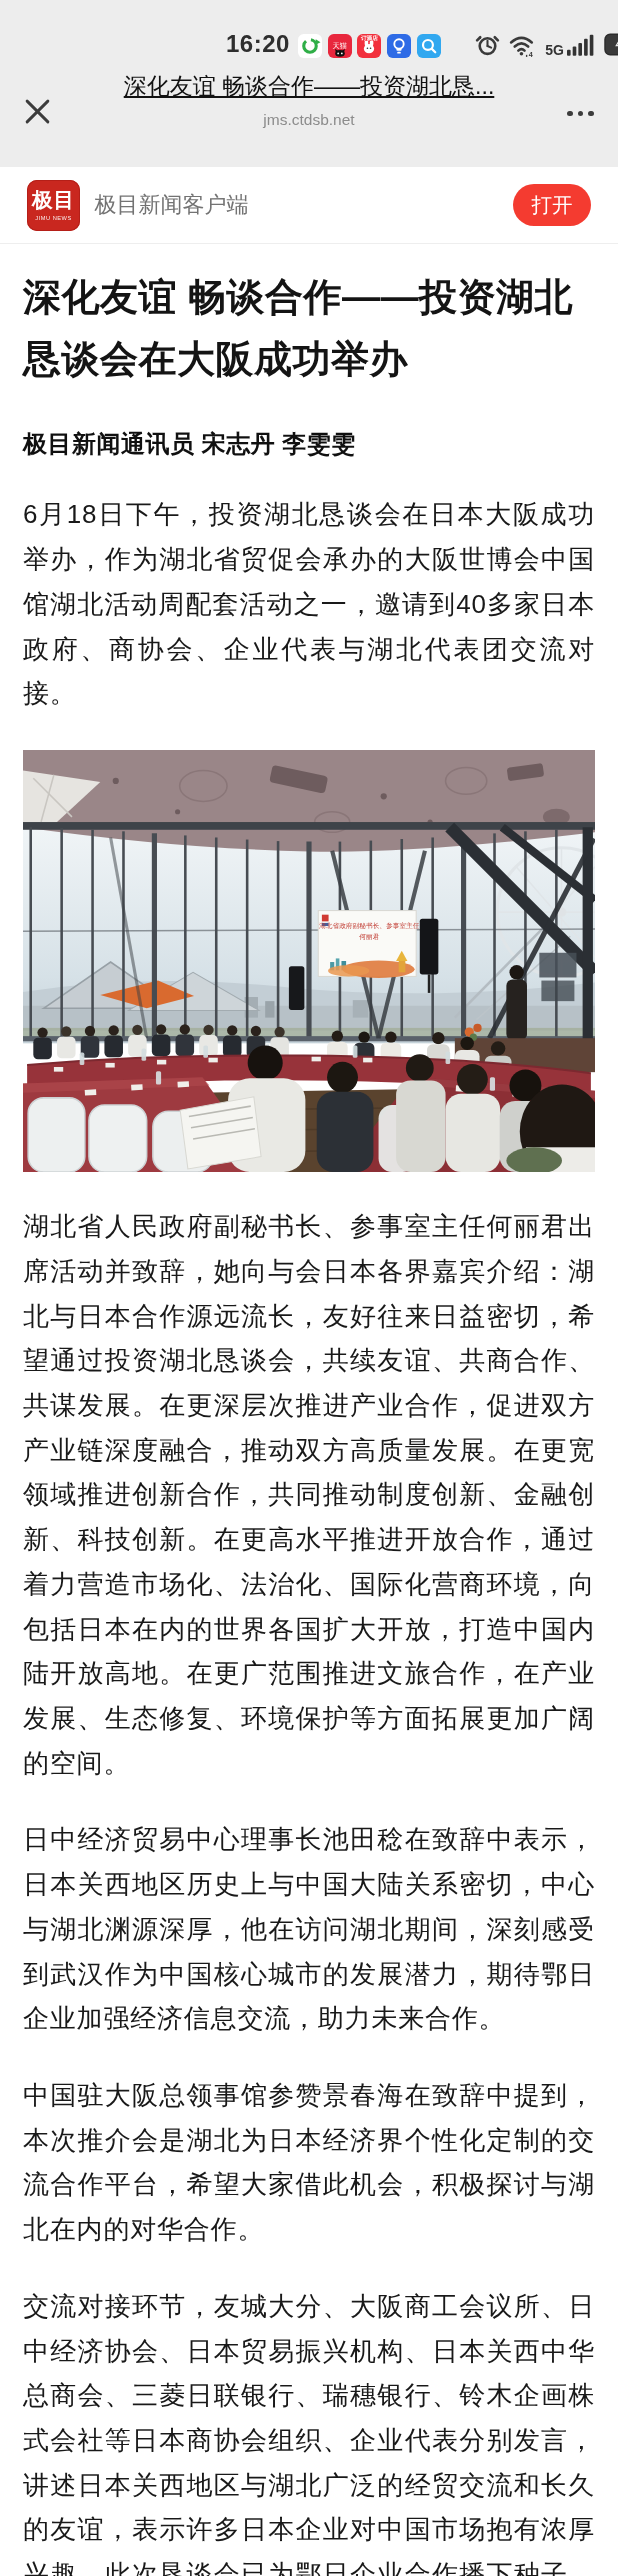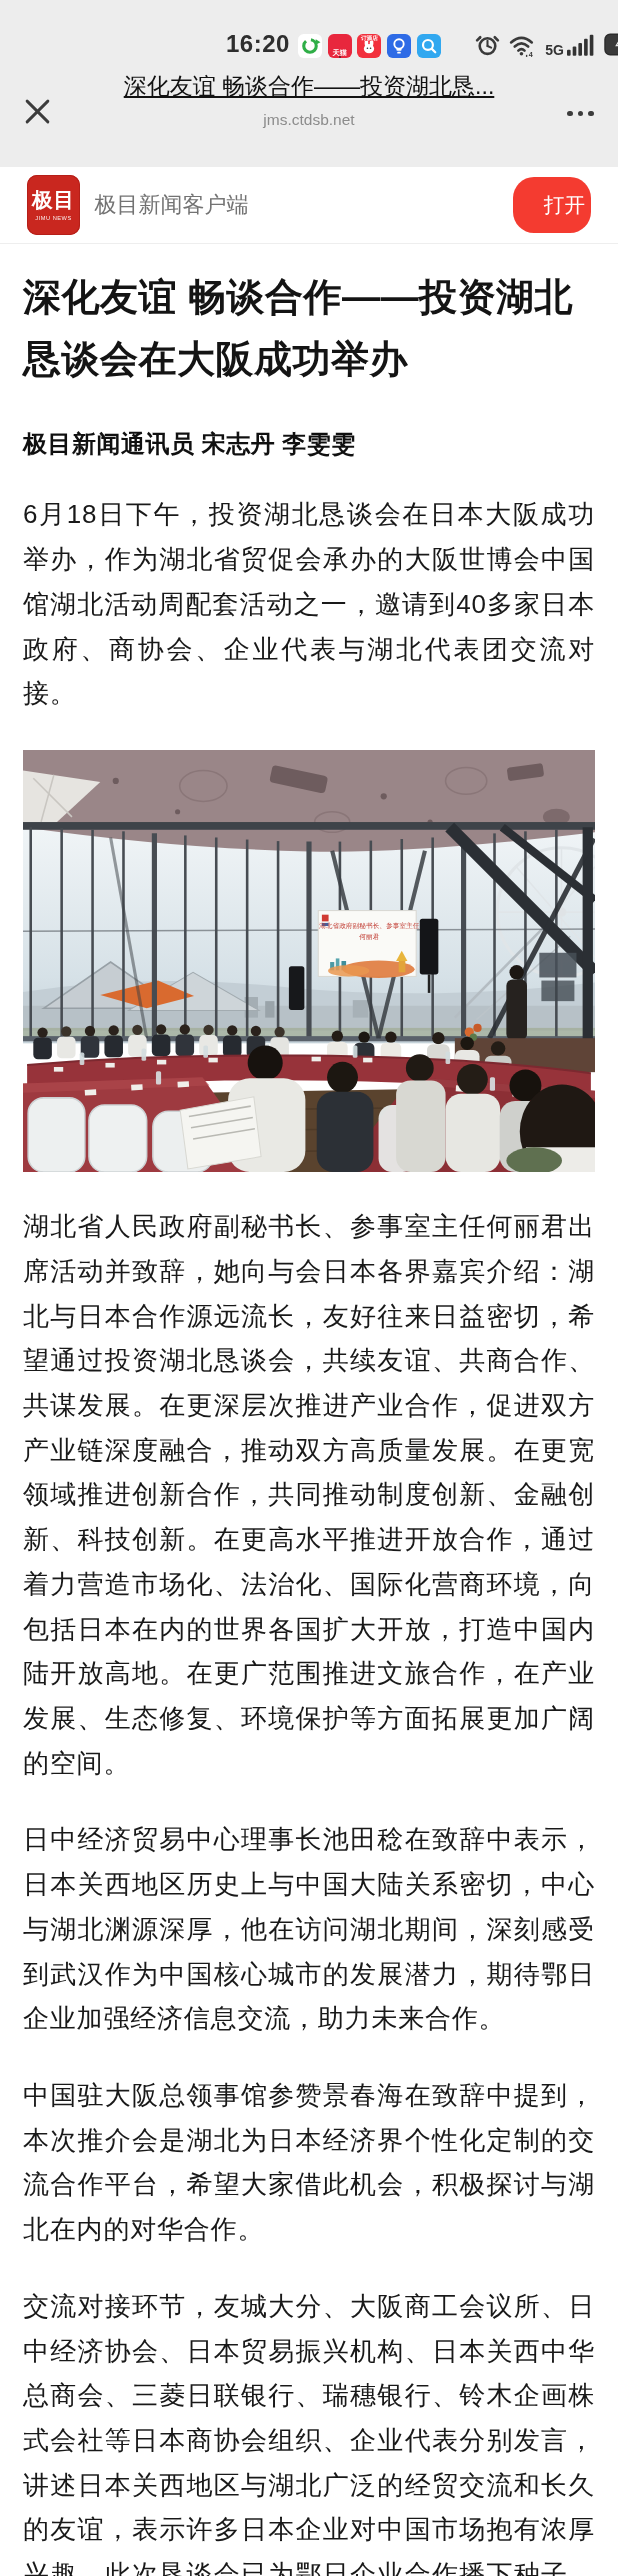--- a/index.html
+++ b/index.html
@@ -11,44 +11,44 @@
     -webkit-font-smoothing:antialiased;
   }
   
   .chrome { background:#ededed; }
   .statusbar { height:58px; display:flex; align-items:flex-end;padding-left:10px; }
   .sb-time { margin-left:216px; font-size:24px; font-weight:700; color:#2e2e2e; letter-spacing:0.5px; }
   .sb-apps { display:flex; gap:5.7px; margin-left:8.2px; align-items:center; }
   .sb-appicon { width:24px; height:24px; border-radius:5.7px; position:relative; overflow:hidden;
     display:flex; flex-direction:column; align-items:center; justify-content:flex-start; }
   .sb-right { display:flex; align-items:center; gap:7.2px; margin-left:33px; }
-  .tmall-label { color:#fff; font-size:7.2px; font-weight:700; margin-top:15px; line-height:1; }
+  .tmall-label { color:#fff; font-size:7.2px; font-weight:400; margin-top:8px; line-height:1; }
   .hotel-label { color:#fff; font-size:5.7px; font-weight:700; margin-top:1.5px; line-height:1; }
   .fiveg-label { font-size:14px; font-weight:700; color:#333; line-height:1; }
 
   .titlebar { position:relative; height:96px; }
   .tb-close { position:absolute; left:24px; top:27px; width:27px; height:27px; cursor:pointer; }
   .tb-menu  { position:absolute; right:19.6px; top:37px; width:36px; height:10.3px; cursor:pointer; display:flex; gap:4.6px; align-items:center; justify-content:center;}
   .tb-menu i { width:5.7px; height:5.7px; border-radius:50%; background:#3c3c3c; }
   .tb-title { text-align:center; font-size:23px; color:#121212; margin-top:13.4px;
     white-space:nowrap; overflow:hidden;text-decoration:underline; }
   .tb-url { text-align:center; font-size:15.5px; color:#8c8c8c; margin-top:8.2px; }
 
   
   .app-banner { height:77px; background:#fff; display:flex; align-items:center;
     padding:0 27px; border-bottom:1px solid #eeeeee; }
-  .jimu-logo { width:53px; height:60px; background:#c9271f; border-radius:10px; color:#fff;
+  .jimu-logo { width:53px; height:51px; background:#c9271f; border-radius:10px; color:#fff;
     display:flex; flex-direction:column; align-items:center; justify-content:center; flex:none;
     box-shadow: inset 0 0 0 1px #b51f18; }
   .logo-cn { font-size:20.6px; font-weight:700; letter-spacing:1px; line-height:1; }
   .logo-en { font-size:5.7px; margin-top:4.1px; opacity:.92; letter-spacing:0.5px; }
   .app-name { font-size:22px; color:#737373; margin-left:14.4px; }
   .open-btn { margin-left:auto; background:#f43b30; color:#fff; font-size:20.6px;
-    width:78px; height:56px; border:none; border-radius:21px; cursor:pointer;
-    font-family:inherit;text-align:right; }
+    width:78px; height:42px; border:none; border-radius:21px; cursor:pointer;
+    font-family:inherit; }
 
   
   .article { padding:0 23px; background:#fff; }
   .art-title { font-size:38px; line-height:1.62; color:#141414; font-weight:700;
     margin:23px 0 0; letter-spacing:0.5px; }
   .art-meta { margin-top:28px; font-size:18px; color:#9c9c9c; display:flex; gap:20.6px; }
   .art-byline { margin-top:38px; font-size:24px; font-weight:700; color:#101010; letter-spacing:0.5px; }
   .body-p { font-size:26px; line-height:1.72; letter-spacing:0.8px; color:#191919;
     margin:32px 0 0; text-align:justify; }
   figure.photo { margin:34px 0 0; padding:0; width:572px; height:422px; }

